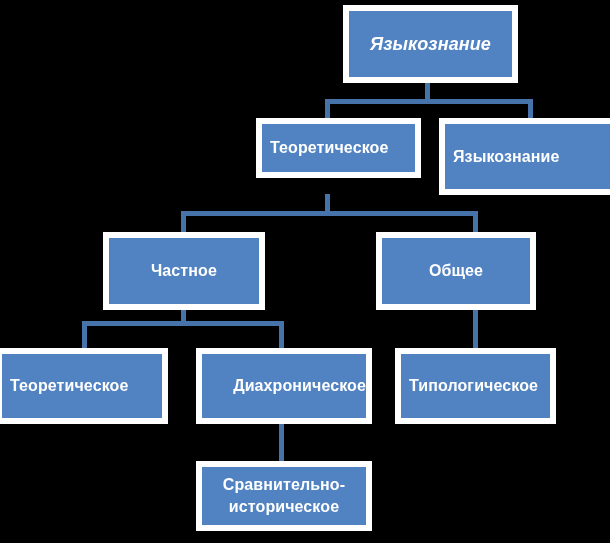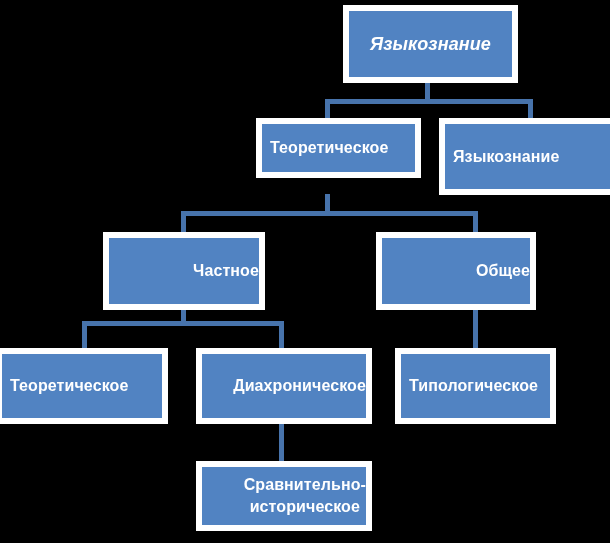--- a/index.html
+++ b/index.html
@@ -24,21 +24,21 @@
     border: 6px solid #ffffff;
     display: flex;
     align-items: center;
     color: #ffffff;
     font-weight: bold;
     font-size: 16px;
     line-height: 1.25;
     letter-spacing: 0.1px;
     z-index: 3;
   }
-  .node.center { justify-content: flex-end; text-align: center; }
+  .node.center { justify-content: center; text-align: center; }
   .node.left   { justify-content: flex-start; text-align: left; padding-left: 8px; }
   .node.root {
     font-style: italic;
     font-size: 18px;
     justify-content: center;
     text-align: center;
   }
   .node.multiline { line-height: 1.35; }
 
   

